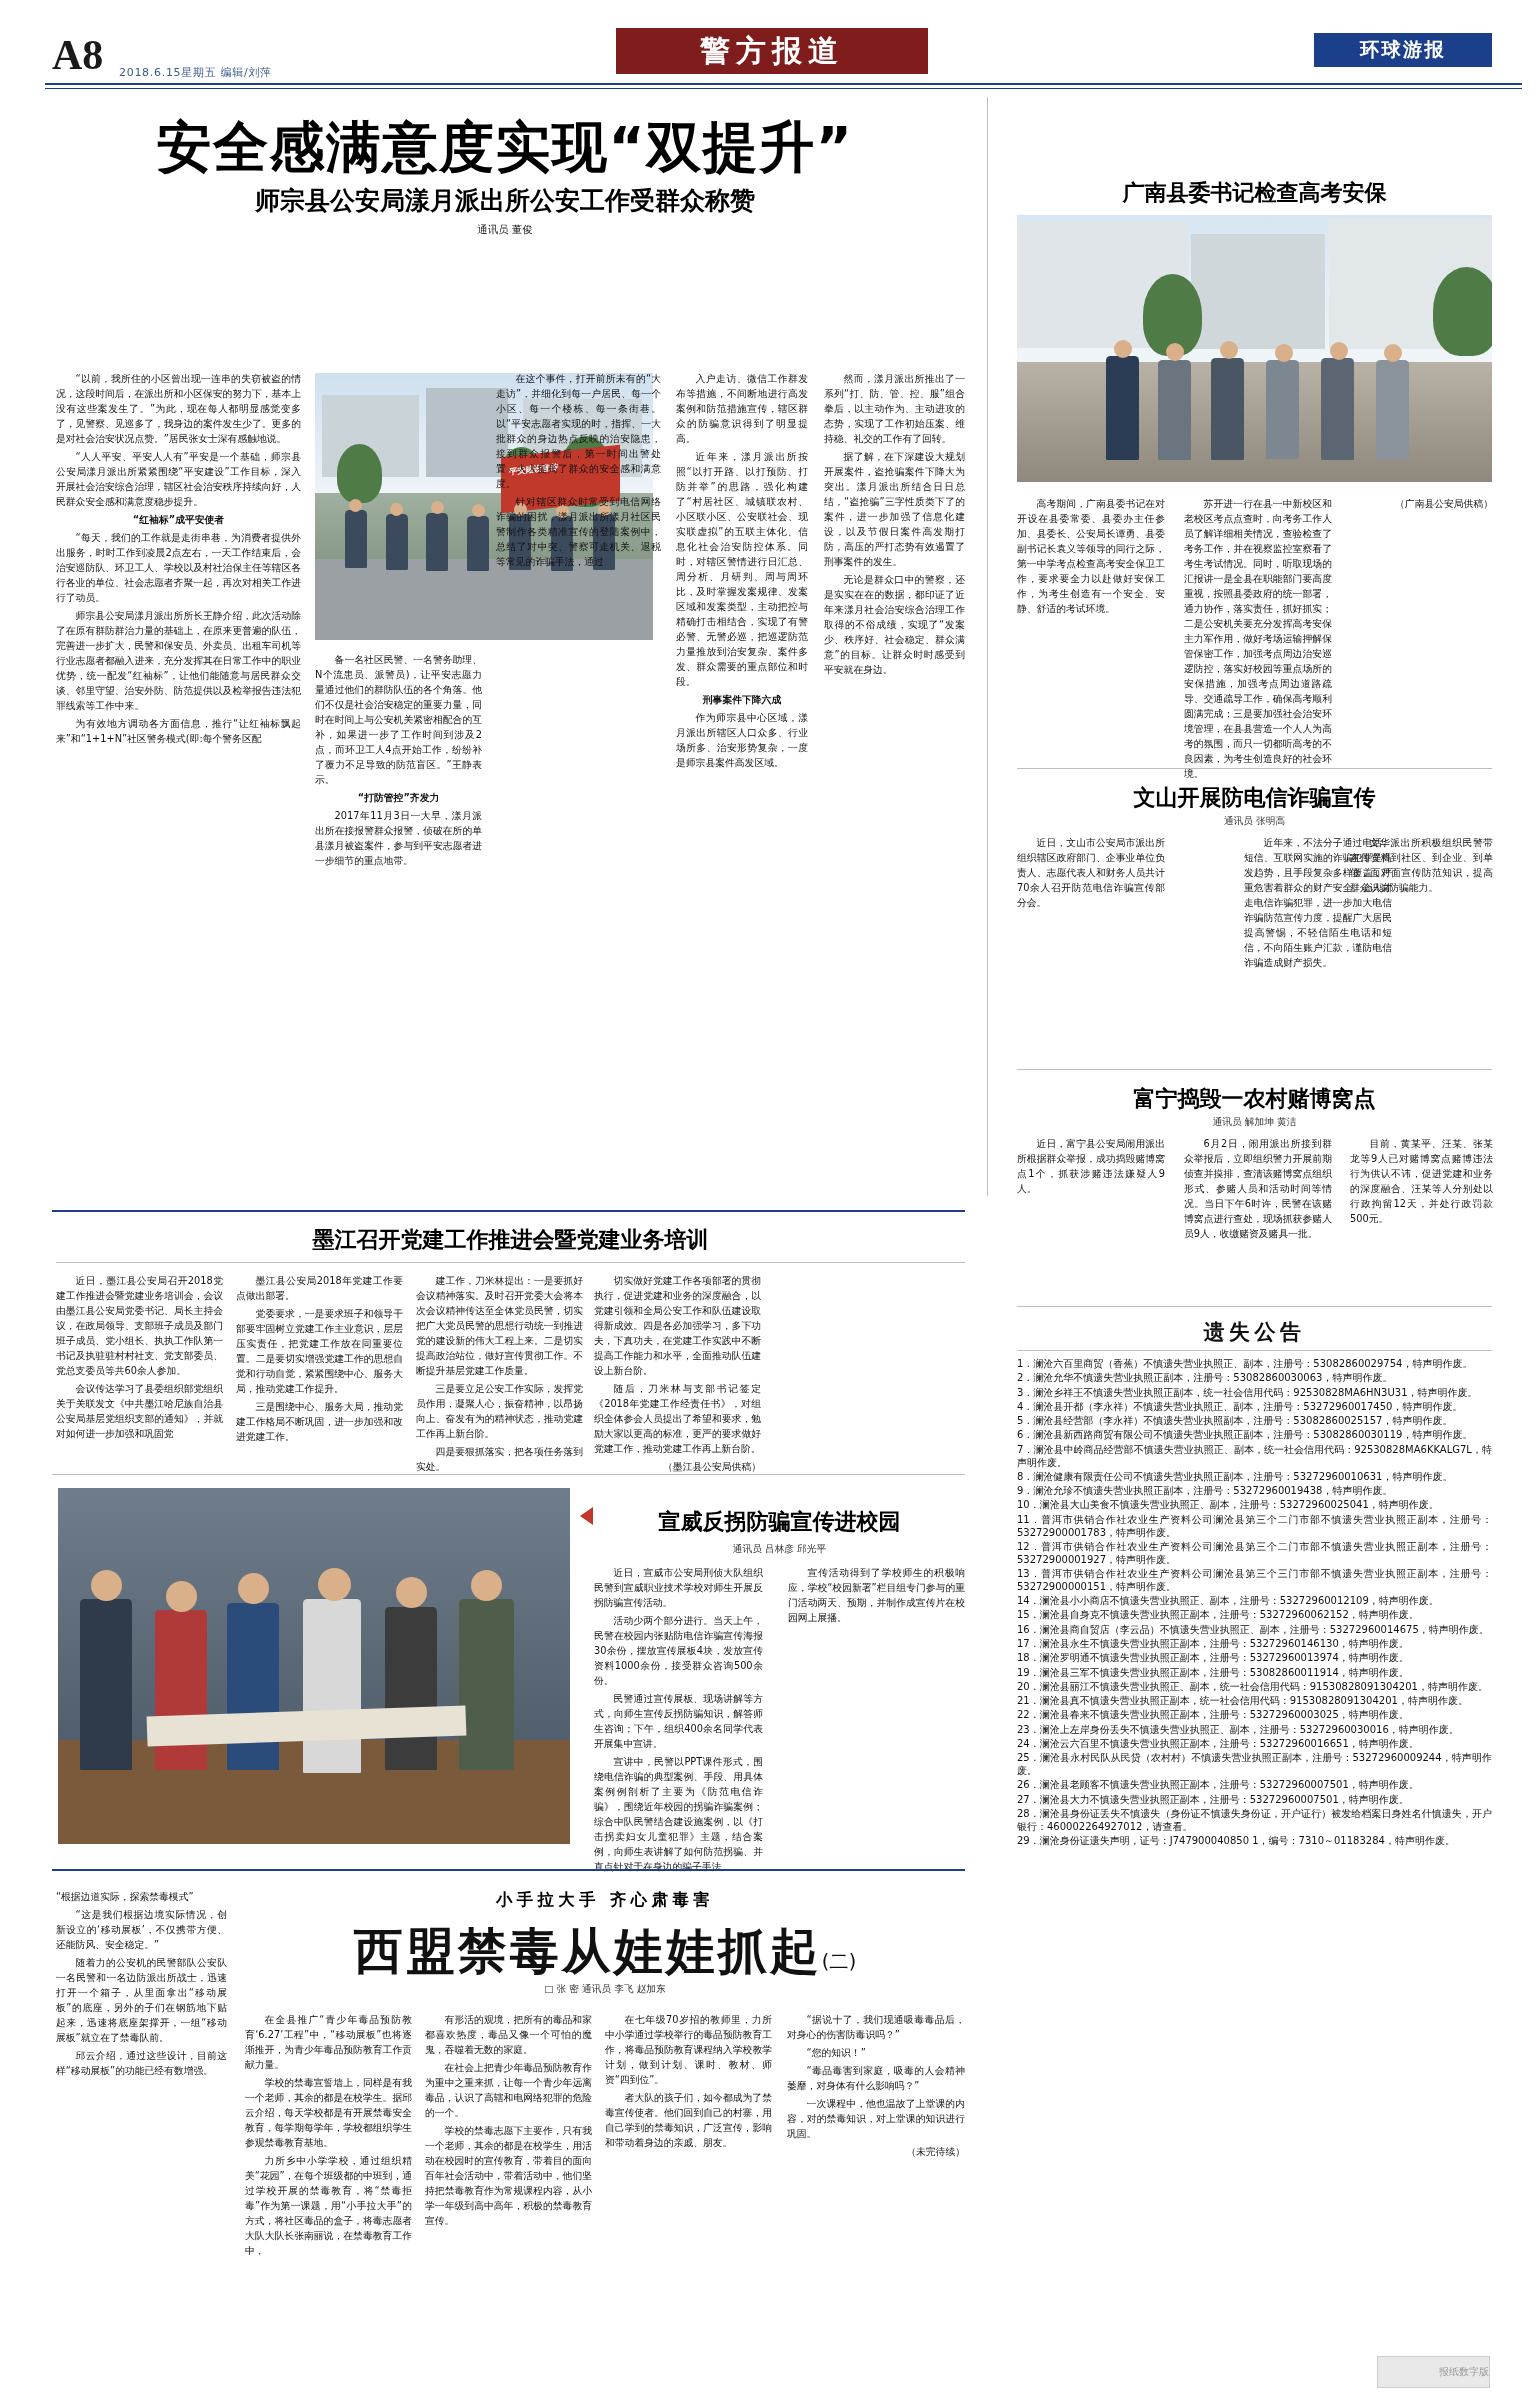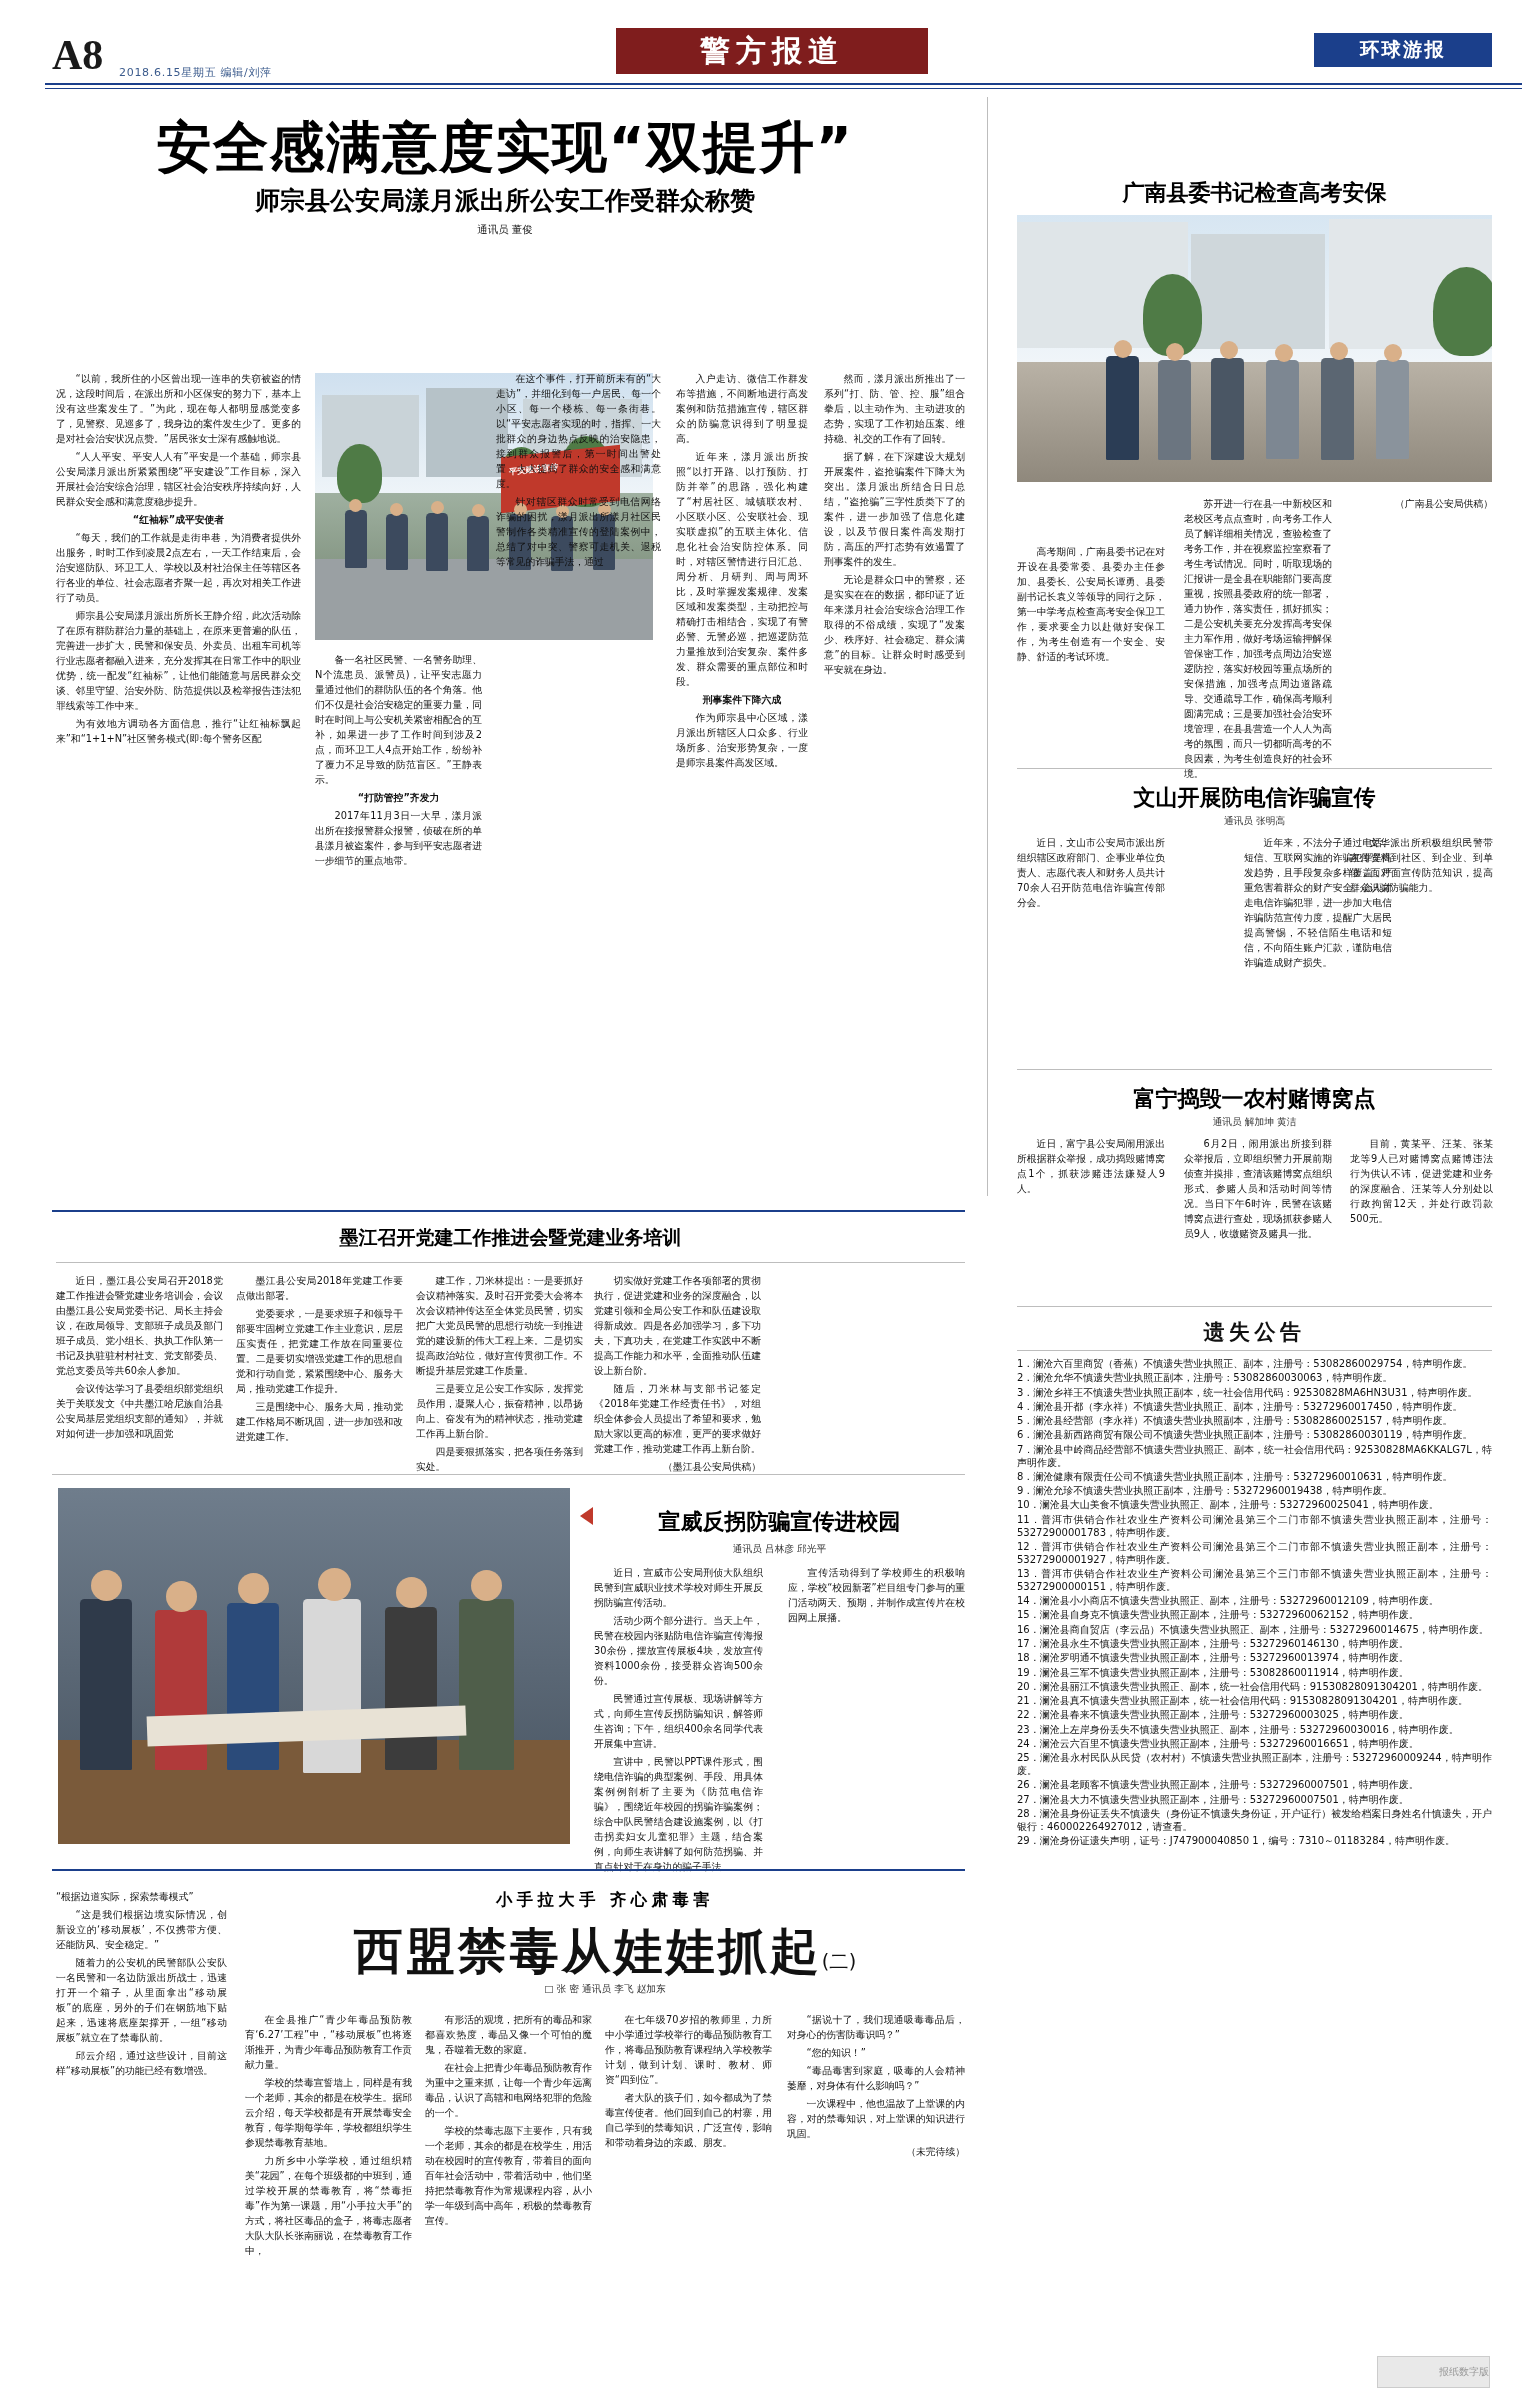--- a/index.html
+++ b/index.html
@@ -157,21 +157,21 @@
     <div class="ph-person" style="left:194px;top:143px;width:33px;height:102px;background:#4a5664;"></div>
     <div class="ph-head" style="left:203px;top:126px;width:18px;height:18px;"></div>
     <div class="ph-person" style="left:249px;top:145px;width:33px;height:99px;background:#7d8792;"></div>
     <div class="ph-head" style="left:258px;top:129px;width:18px;height:18px;"></div>
     <div class="ph-person" style="left:304px;top:143px;width:33px;height:102px;background:#5b6672;"></div>
     <div class="ph-head" style="left:313px;top:127px;width:18px;height:18px;"></div>
     <div class="ph-person" style="left:359px;top:145px;width:33px;height:99px;background:#8a939c;"></div>
     <div class="ph-head" style="left:367px;top:129px;width:18px;height:18px;"></div>
   </div>
 
-  <div class="col" style="left:1017px;top:496px;width:148px;margin-top:48px;">
+  <div class="col" style="left:1017px;top:496px;width:148px;">
     <p>高考期间，广南县委书记在对开设在县委常委、县委办主任参加、县委长、公安局长谭勇、县委副书记长袁义等领导的同行之际，第一中学考点检查高考安全保卫工作，要求要全力以赴做好安保工作，为考生创造有一个安全、安静、舒适的考试环境。</p>
   </div>
   <div class="col" style="left:1184px;top:496px;width:148px;">
     <p>苏开进一行在县一中新校区和老校区考点点查时，向考务工作人员了解详细相关情况，查验检查了考务工作，并在视察监控室察看了考生考试情况。同时，听取现场的汇报讲一是全县在职能部门要高度重视，按照县委政府的统一部署，通力协作，落实责任，抓好抓实；二是公安机关要充分发挥高考安保主力军作用，做好考场运输押解保管保密工作，加强考点周边治安巡逻防控，落实好校园等重点场所的安保措施，加强考点周边道路疏导、交通疏导工作，确保高考顺利圆满完成；三是要加强社会治安环境管理，在县县营造一个人人为高考的氛围，而只一切都听高考的不良因素，为考生创造良好的社会环境。</p>
   </div>
   <div class="col" style="left:1350px;top:496px;width:143px;">
     <p style="text-align:right;text-indent:0;">（广南县公安局供稿）</p>
   </div>
 
   <div class="hrule" style="left:1017px;top:768px;width:475px;"></div>
@@ -236,21 +236,21 @@
     <p>24．澜沧云六百里不慎遗失营业执照正副本，注册号：53272960016651，特声明作废。</p>
     <p>25．澜沧县永村民队从民贷（农村村）不慎遗失营业执照正副本，注册号：53272960009244，特声明作废。</p>
     <p>26．澜沧县老顾客不慎遗失营业执照正副本，注册号：53272960007501，特声明作废。</p>
     <p>27．澜沧县大力不慎遗失营业执照正副本，注册号：53272960007501，特声明作废。</p>
     <p>28．澜沧县身份证丢失不慎遗失（身份证不慎遗失身份证，开户证行）被发给档案日身姓名什慎遗失，开户银行：460002264927012，请查看。</p>
     <p>29．澜沧身份证遗失声明，证号：J747900040850 1，编号：7310～01183284，特声明作废。</p>
   </div>
 
   <div class="thickrule" style="left:52px;top:1210px;width:913px;"></div>
 
-  <div class="arthead" style="left:56px;top:1225px;width:909px;font-size:19px;">墨江召开党建工作推进会暨党建业务培训</div>
+  <div class="arthead" style="left:56px;top:1225px;width:909px;font-size:22px;">墨江召开党建工作推进会暨党建业务培训</div>
   <div class="hrule" style="left:56px;top:1262px;width:909px;"></div>
 
   <div class="col" style="left:56px;top:1273px;width:167px;">
     <p>近日，墨江县公安局召开2018党建工作推进会暨党建业务培训会，会议由墨江县公安局党委书记、局长主持会议，在政局领导、支部班子成员及部门班子成员、党小组长、执执工作队第一书记及执驻驻村村社支、党支部委员、党总支委员等共60余人参加。</p>
     <p>会议传达学习了县委组织部党组织关于关联发文《中共墨江哈尼族自治县公安局基层党组织支部的通知》，并就对如何进一步加强和巩固党</p>
   </div>
   <div class="col" style="left:236px;top:1273px;width:167px;">
     <p>墨江县公安局2018年党建工作要点做出部署。</p>
     <p>党委要求，一是要求班子和领导干部要牢固树立党建工作主业意识，层层压实责任，把党建工作放在同重要位置。二是要切实增强党建工作的思想自觉和行动自觉，紧紧围绕中心、服务大局，推动党建工作提升。</p>
     <p>三是围绕中心、服务大局，推动党建工作格局不断巩固，进一步加强和改进党建工作。</p>

